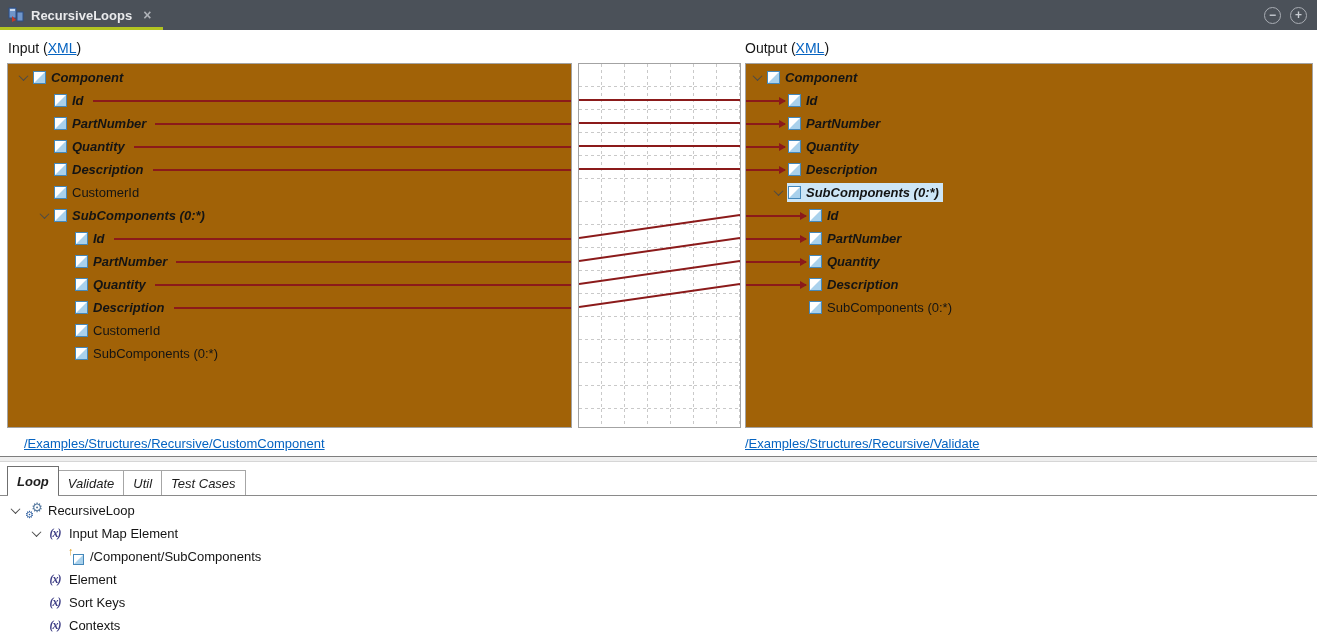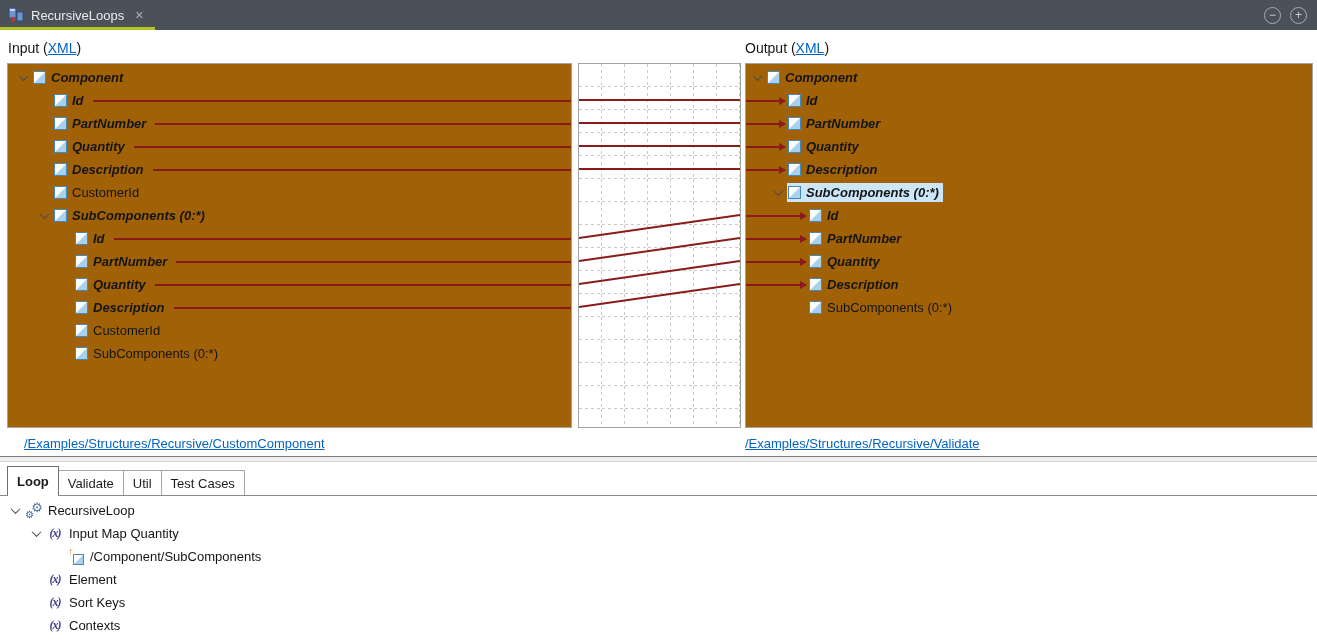--- a/index.html
+++ b/index.html
@@ -1,21 +1,21 @@
 <!DOCTYPE html>
 <html style="--mapred: #8B1A1A; --link: #0563C1; --sel: #cde6f7; --tabline: #b2c421;"><head>
 <meta charset="utf-8">
 <style>
   * { margin:0; padding:0; box-sizing:border-box; }
   html,body { width:1317px; height:642px; overflow:hidden; background:#fff;
               font-family:"Liberation Sans", sans-serif; }
 
   
   #titlebar { position:absolute; left:0; top:0; width:1317px; height:30px;
-              background:#4b5159; display:flex; align-items:stretch; }
+              background:#4b5159; display:flex; align-items:stretch;font-weight:bold; }
   .doc-tab { position:relative; display:flex; align-items:center; gap:7px;
              padding:0 12px 0 8px; color:#e9eaec; font-size:13px; cursor:default; }
   .doc-tab.active::after { content:""; position:absolute; left:0; right:0; bottom:0;
              height:3px; background:var(--tabline); }
   .doc-tab .close { color:#aeb2b8; font-size:14px; margin-left:4px; }
   .tb-right { margin-left:auto; display:flex; align-items:center; gap:9px; padding-right:10px; }
   .circle-btn { width:17px; height:17px; border:1px solid #a9adb4; border-radius:50%;
                 color:#c9cdd3; font-size:12px; line-height:15px; text-align:center; }
 
   
@@ -61,21 +61,21 @@
   .elref { position:relative; width:18px; height:16px; flex:none; }
   .elref .sq { position:absolute; right:1px; bottom:0; width:11px; height:11px;
                border:1px solid #4588ba; background:linear-gradient(135deg,#fff 49%,#a9d1ec 51%); }
   .elref .ar { position:absolute; left:1px; top:-4px; color:#d99b1e; font-size:11px; font-weight:bold; }
 
   
   #sash { position:absolute; left:0; top:456px; width:1317px; height:6px;
           background:#efefef; border-top:1px solid #7e7e7e; border-bottom:1px solid #d6d6d6; }
   #tabstrip { position:absolute; left:0; top:466px; width:1317px; height:30px;
               display:flex; align-items:flex-end; padding-left:7px;
-              border-bottom:1px solid #8a8a8a; background:#fff; }
+              border-bottom:1px solid #8a8a8a; background:#fff;font-style:italic; }
   .tab { height:25px; display:flex; align-items:center; padding:0 9px; font-size:13px;
          color:#1c1c1c; background:#fff; border:1px solid #a6a6a6; border-bottom:none;
          margin-right:-1px; }
   .tab.active { height:29px; font-weight:bold; border-color:#6f6f6f; position:relative; z-index:2; }
   .tab.active::after { content:""; position:absolute; left:0; right:0; bottom:-1px; height:1px; background:#fff; }
   #loop-tree { position:absolute; left:0; top:499px; width:1317px; }
 </style>
 </head>
 <body>
 
@@ -324,21 +324,21 @@
           <span class="g1">⚙</span>
           <span class="g2">⚙</span>
         </span>
         <span class="lbl">RecursiveLoop</span>
       </span>
     </div>
     <div class="trow" style="padding-left: 27px;">
       <span class="chev"></span>
       <span class="core">
         <span class="fx-icon">(x)</span>
-        <span class="lbl">Input Map Quantity</span>
+        <span class="lbl">Input Map Element</span>
       </span>
     </div>
     <div class="trow" style="padding-left: 48px;">
       <span class="chev blank"></span>
       <span class="core">
         <span class="elref">
           <span class="ar">↑</span>
           <span class="sq"></span>
         </span>
         <span class="lbl">/Component/SubComponents</span>

